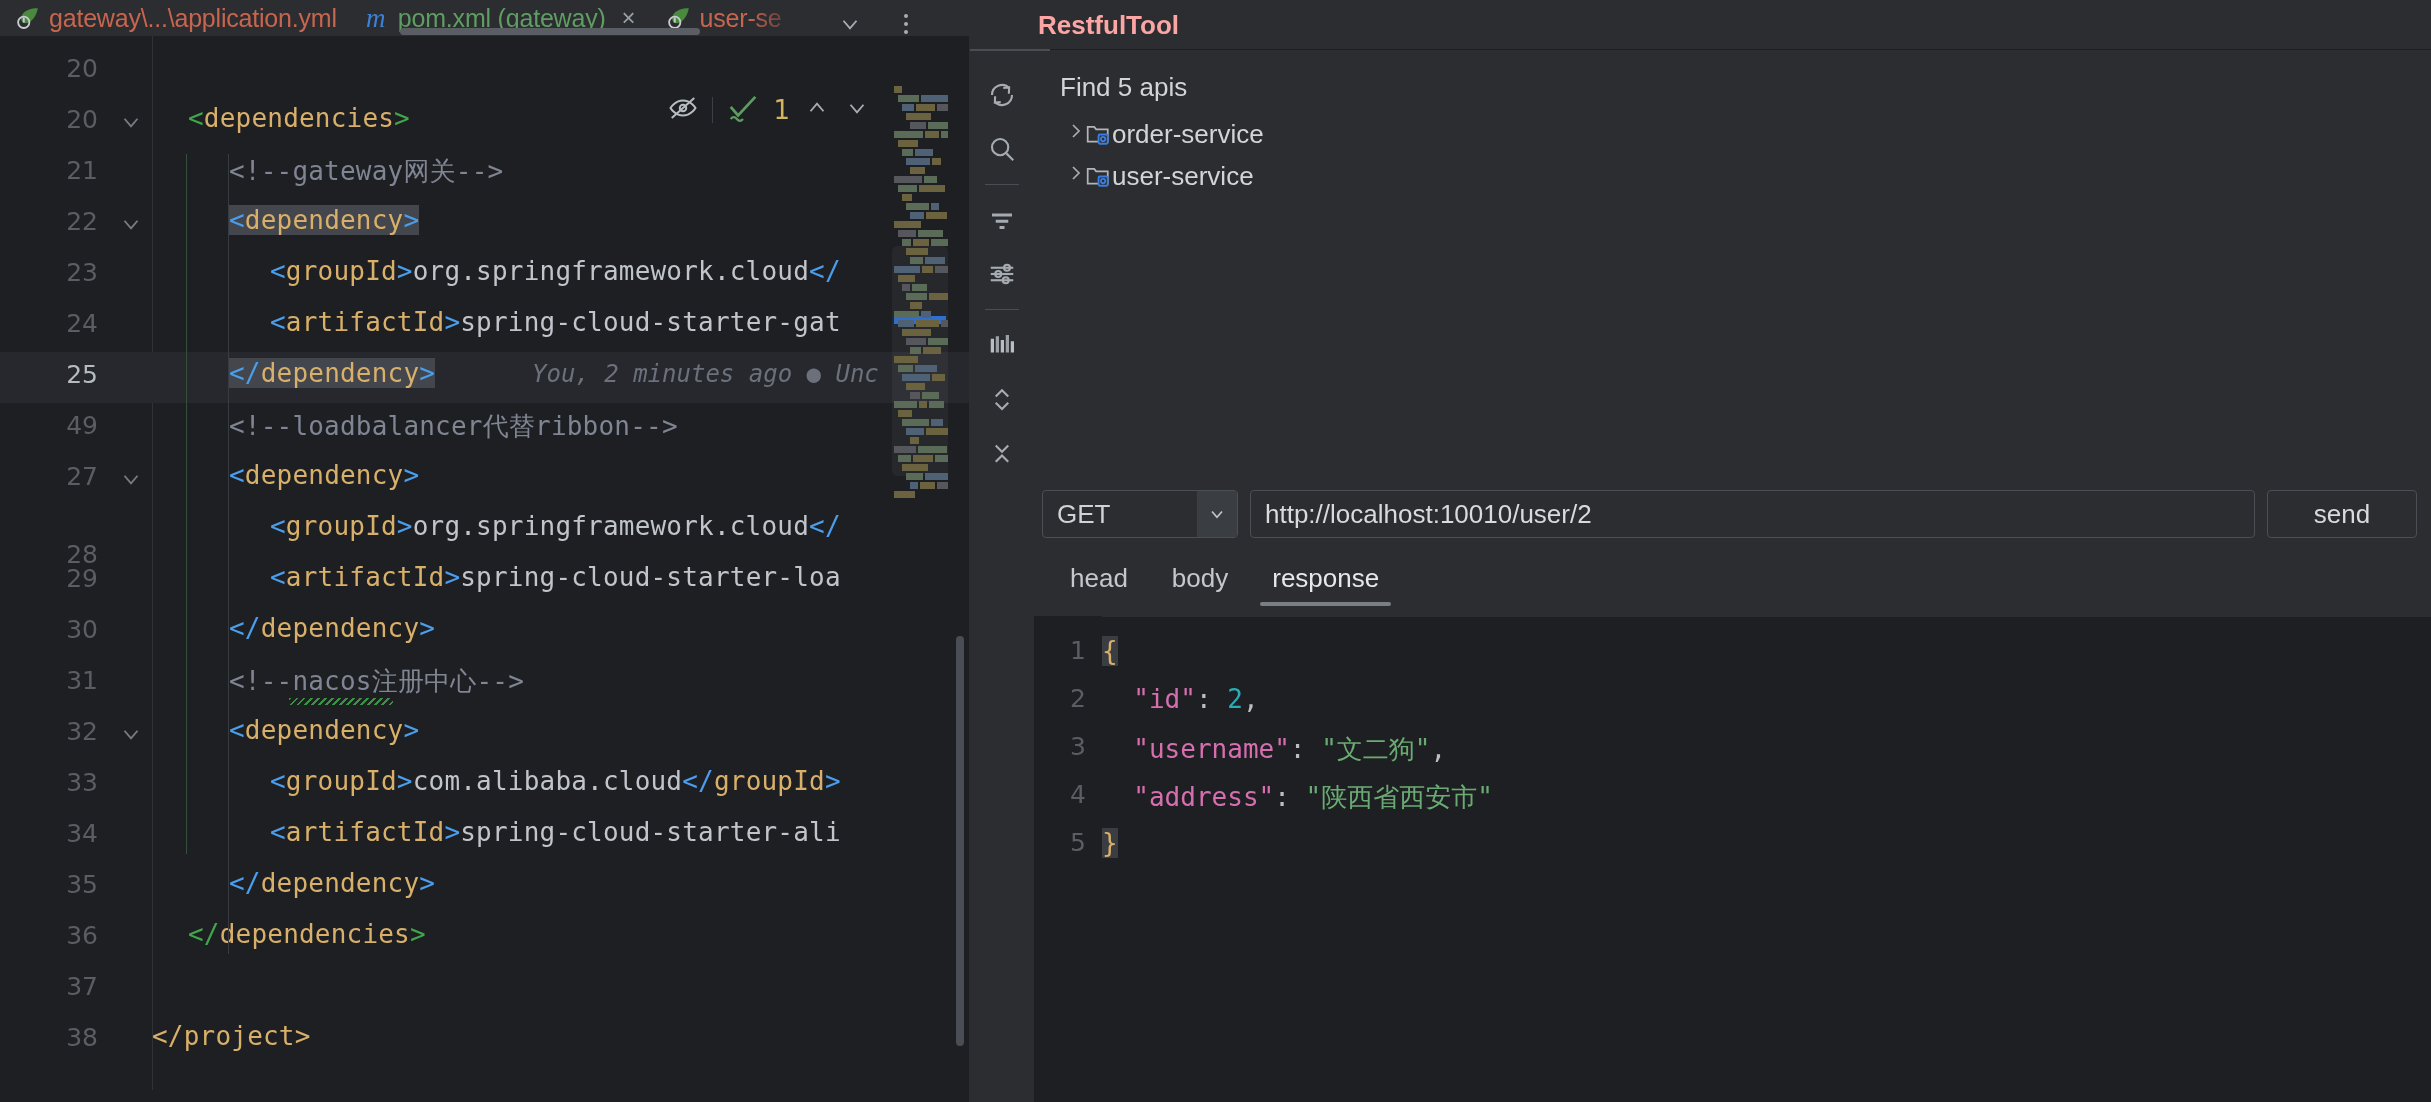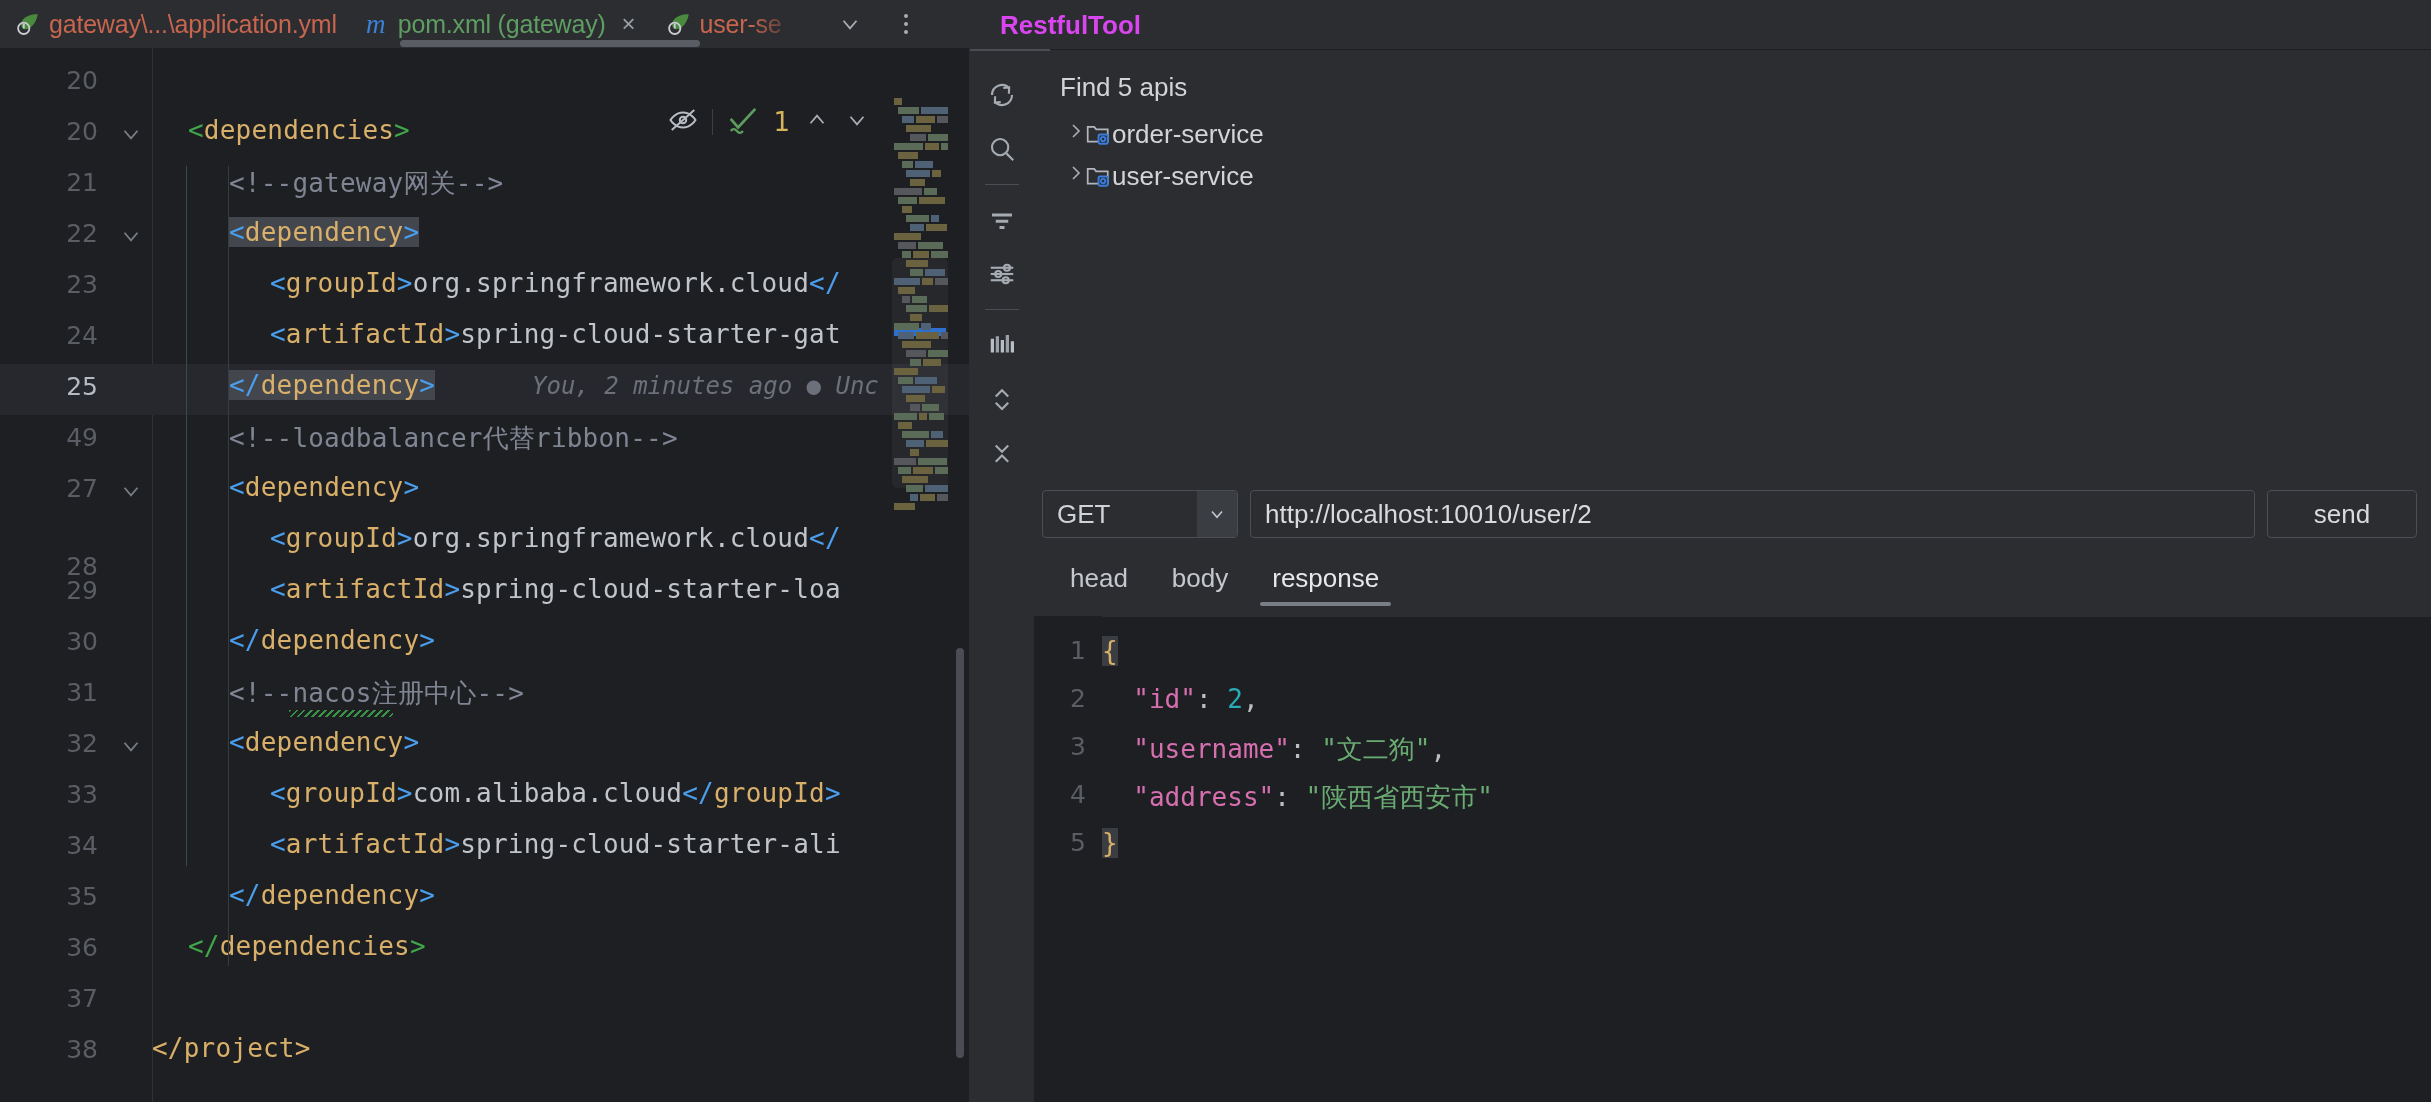--- a/index.html
+++ b/index.html
@@ -17,21 +17,21 @@
     position: relative;
     width: 970px; height: 1102px;
     background: #1e1f22;
     overflow: hidden;
     flex: 0 0 970px;
   }
 
   
   #tab-bar {
     position: relative;
-    height: 48px;
+    height: 36px;
     background: #2b2d30;
     display: flex;
     align-items: center;
     overflow: hidden;
     white-space: nowrap;
   }
   .tab {
     display: flex; align-items: center;
     height: 48px;
     padding: 0 12px 0 14px;
@@ -165,21 +165,21 @@
     width: 1461px; height: 1102px;
     background: #2b2d30;
     flex: 0 0 1461px;
   }
   #tool-header {
     height: 50px; display: flex; align-items: center;
     padding-left: 30px;
     background: #2b2d30;
   }
   #tool-title {
-    color: #d946ef; font-size: 26px; font-weight: bold;
+    color: #fca5a5; font-size: 26px; font-weight: bold; margin-left: 38px;
   }
   #tool-header-underline {
     position: absolute; left: 0; top: 49px; width: 80px; height: 2px; background: #4a4d53;
   }
   #tool-header-line {
     position: absolute; left: 0; top: 49px; width: 100%; height: 1px; background: #1e1f22;
   }
   #tool-body { position: relative; display: flex; height: 1052px; }
 
   #tool-sidebar {

